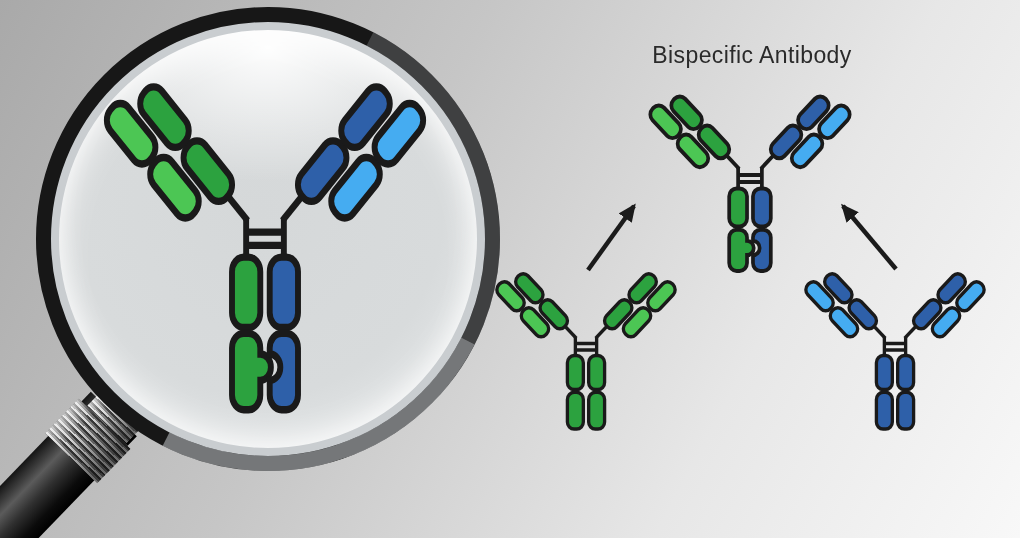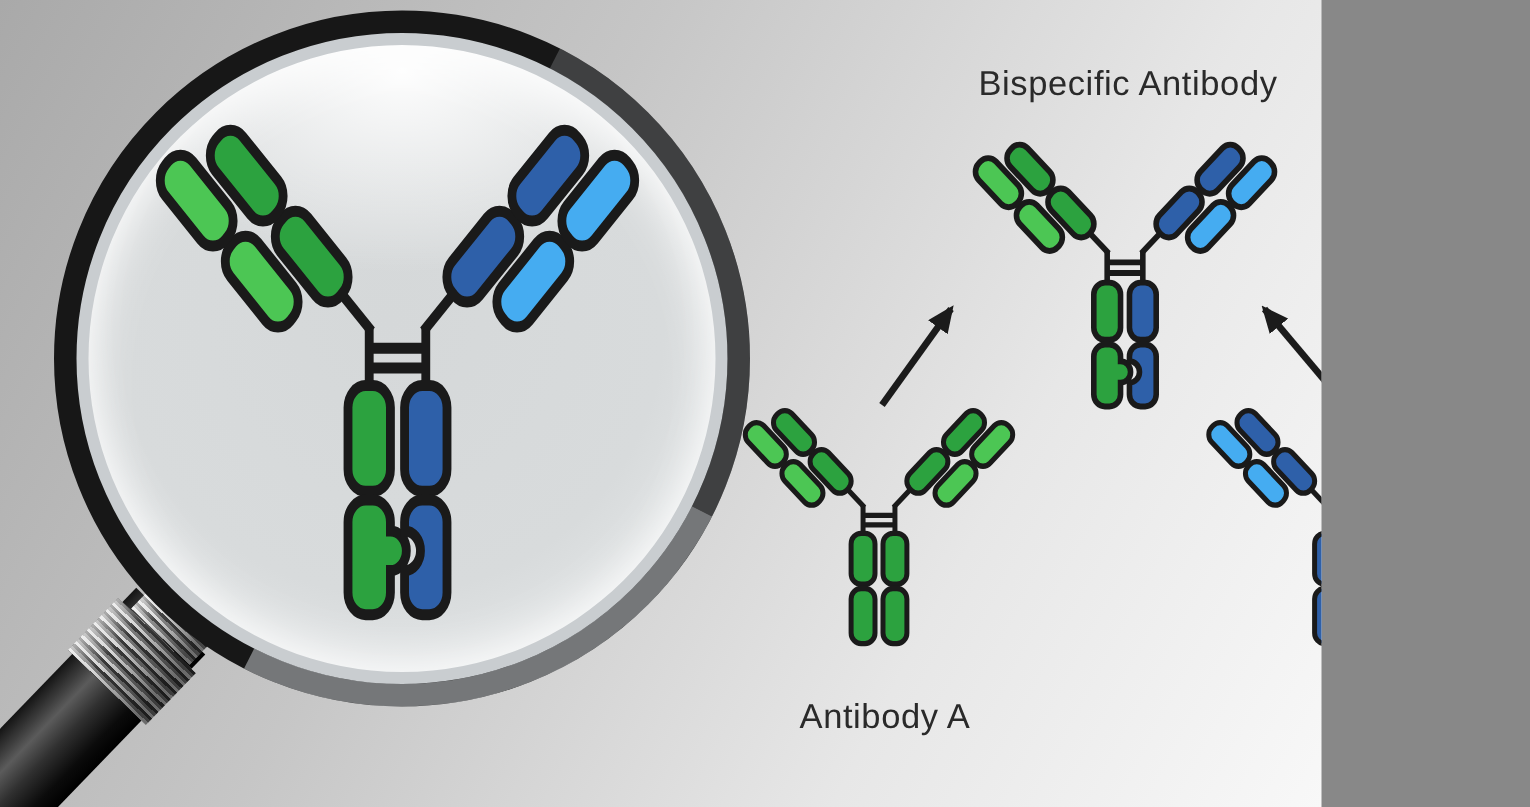--- a/index.html
+++ b/index.html
@@ -1,17 +1,17 @@
 <!DOCTYPE html>
 <html style="--bg-start: #a9a9a9; --bg-end: #f8f8f8; --text: #2a2a2a;"><head>
 <meta charset="utf-8">
 <style>
   html,body{margin:0;padding:0;background:#888;}
   .stage{
-    position:relative;width:881px;height:538px;overflow:hidden;
+    position:relative;width:1020px;height:538px;overflow:hidden;
     font-family:"Liberation Sans",sans-serif;
     background:linear-gradient(118deg,var(--bg-start,#a9a9a9) 0%,#c6c6c6 38%,#e7e7e7 72%,var(--bg-end,#f8f8f8) 100%);
   }
   .caption{
     position:absolute;transform:translateX(-50%);
     color:var(--text,#2a2a2a);font-size:23px;letter-spacing:.4px;white-space:nowrap;
   }
   .abox{position:absolute;}
   .abox svg{display:block;width:100%;height:100%;}
   .arrows{position:absolute;left:0;top:0;}
@@ -190,14 +190,13 @@
   <svg class="arrows" width="1020" height="538" viewBox="0 0 1020 538">
     <defs>
       <marker id="ah" markerUnits="userSpaceOnUse" markerWidth="18" markerHeight="16" refX="15" refY="8" orient="auto">
         <path d="M0 0 L18 8 L0 16 Z" class="arrow-fill" fill="#1b1b1b"></path>
       </marker>
     </defs>
     <line x1="588" y1="270" x2="634" y2="206" marker-end="url(#ah)" stroke-width="4.5" class="arrow-stroke" stroke="#1b1b1b"></line>
     <line x1="896" y1="269" x2="843" y2="206" marker-end="url(#ah)" stroke-width="4.5" class="arrow-stroke" stroke="#1b1b1b"></line>
   </svg>
 
-  <div class="caption label-a">Antibody A</div>
 </div>
 
 </body></html>

